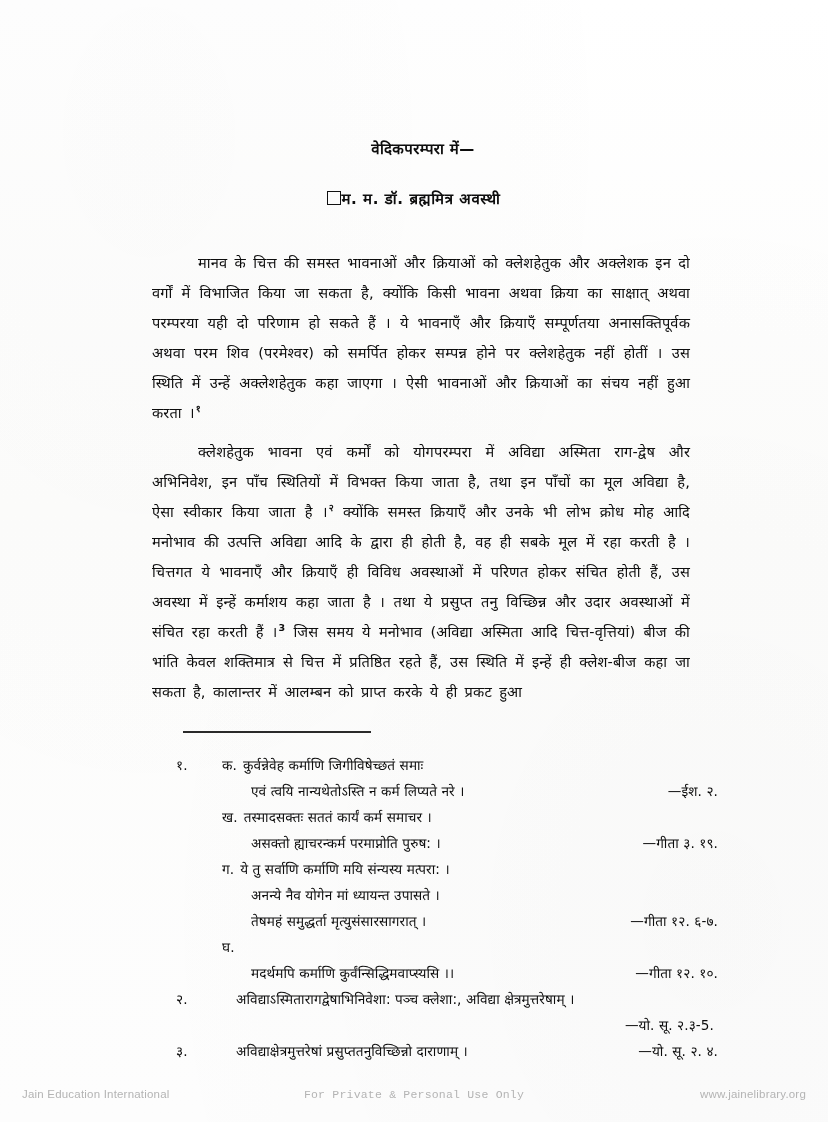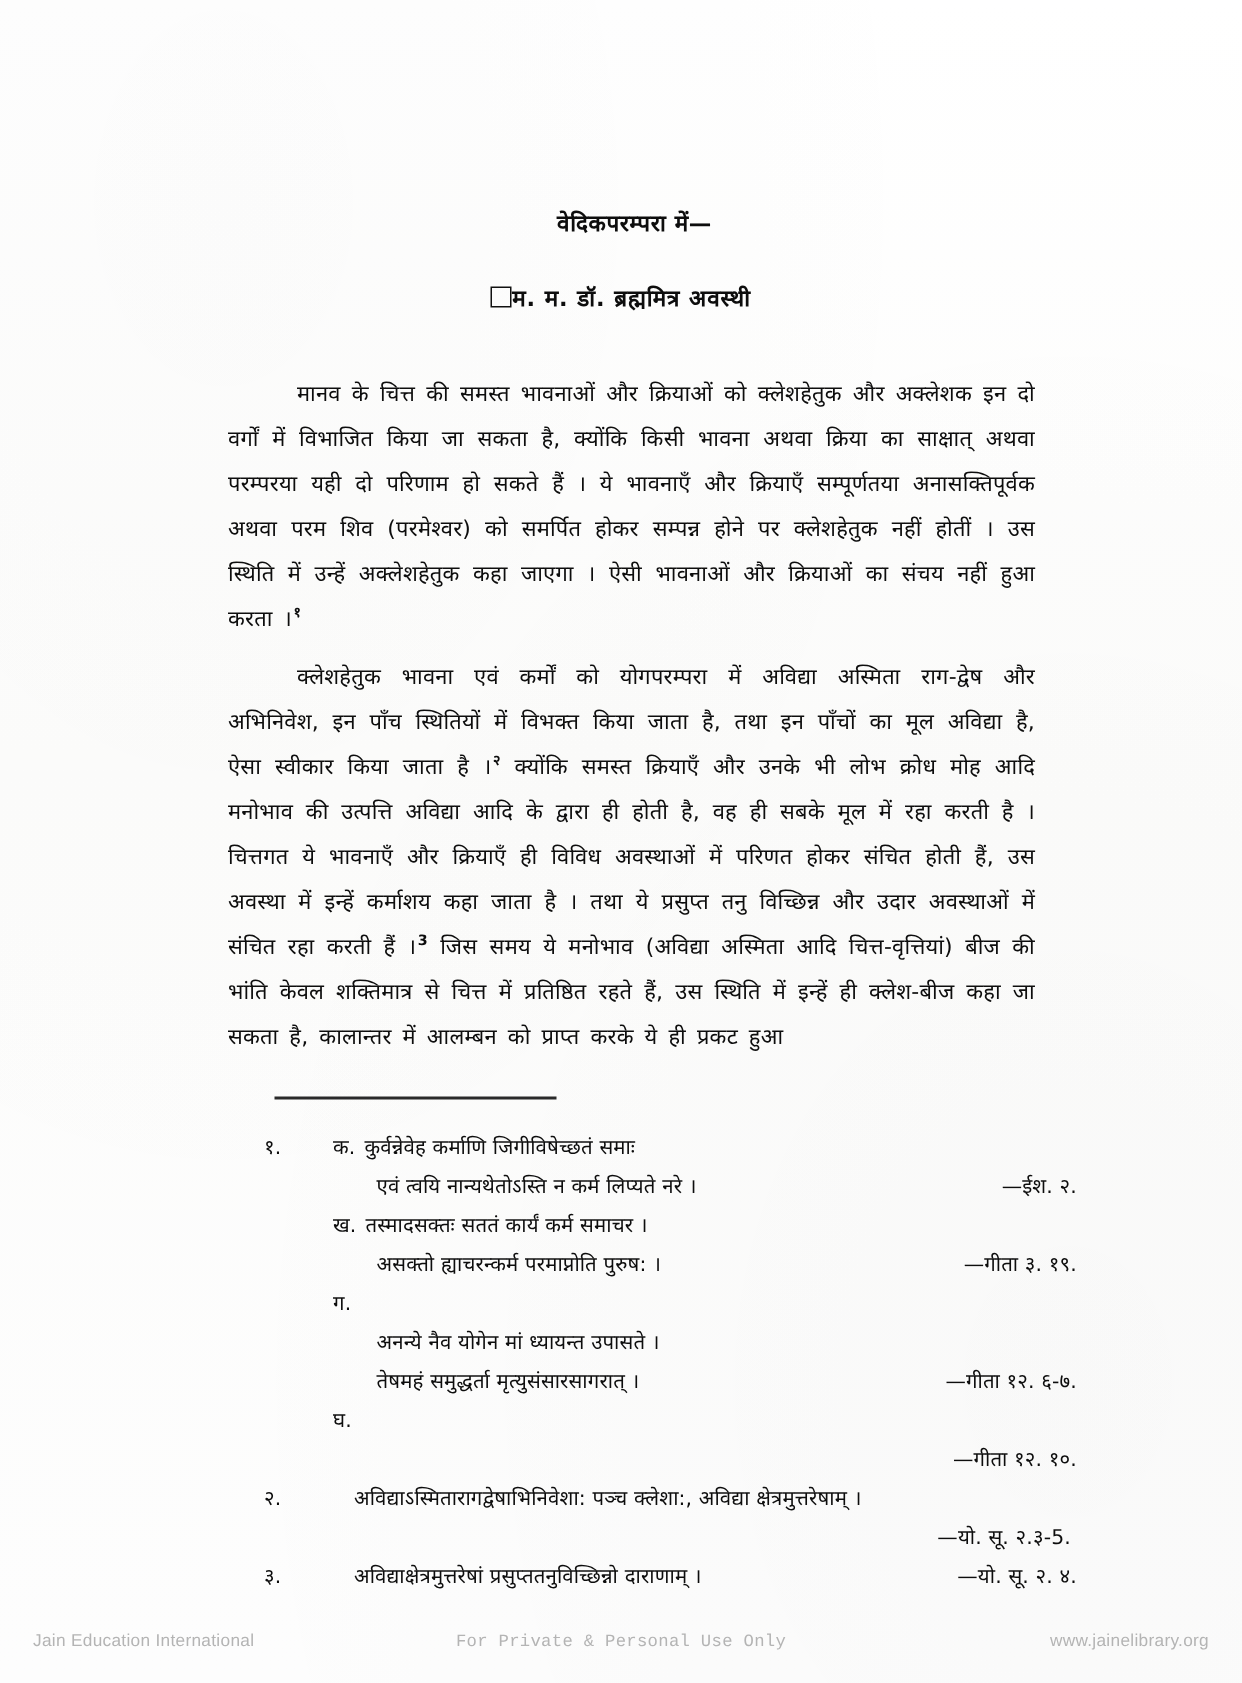--- a/index.html
+++ b/index.html
@@ -268,35 +268,37 @@
             </div>
             <div class="fn-line">
               <span class="fn-text hang">असक्तो ह्याचरन्कर्म परमाप्नोति पुरुष: ।</span>
               <span class="fn-cite">—गीता ३. १९.</span>
             </div>
           </div>
 
           <div class="fn-sub">
             <div class="fn-line">
               <span class="fn-label">ग.</span>
+              <span class="fn-text">ये तु सर्वाणि कर्माणि मयि संन्यस्य मत्परा: ।</span>
             </div>
             <div class="fn-line">
               <span class="fn-text hang">अनन्ये नैव योगेन मां ध्यायन्त उपासते ।</span>
             </div>
             <div class="fn-line">
               <span class="fn-text hang">तेषमहं समुद्धर्ता मृत्युसंसारसागरात् ।</span>
               <span class="fn-cite">—गीता १२. ६-७.</span>
             </div>
           </div>
 
           <div class="fn-sub">
             <div class="fn-line">
               <span class="fn-label">घ.</span>
             </div>
             <div class="fn-line">
+              <span class="fn-text hang">मदर्थमपि कर्माणि कुर्वंन्सिद्धिमवाप्स्यसि ।।</span>
               <span class="fn-cite">—गीता १२. १०.</span>
             </div>
           </div>
 
         </div>
       </div>
 
       <div class="fn-item flat">
         <div class="fn-num">२.</div>
         <div class="fn-body">

